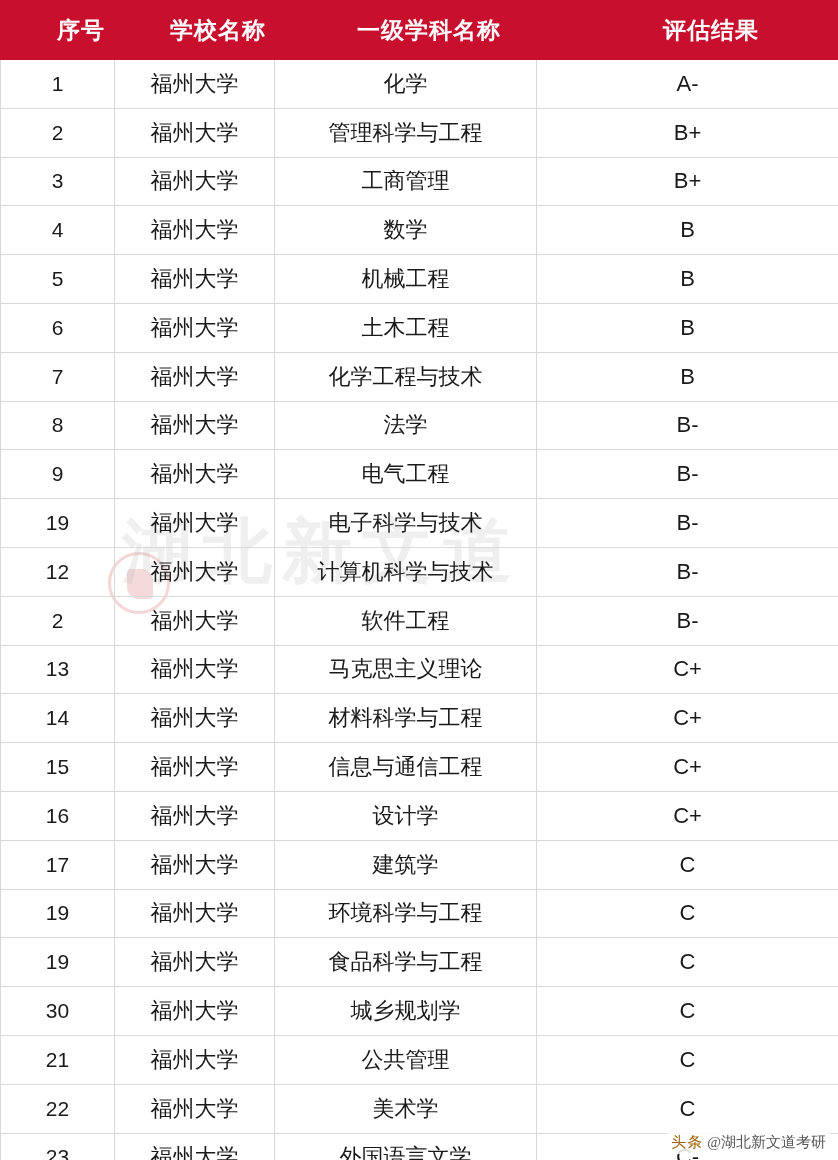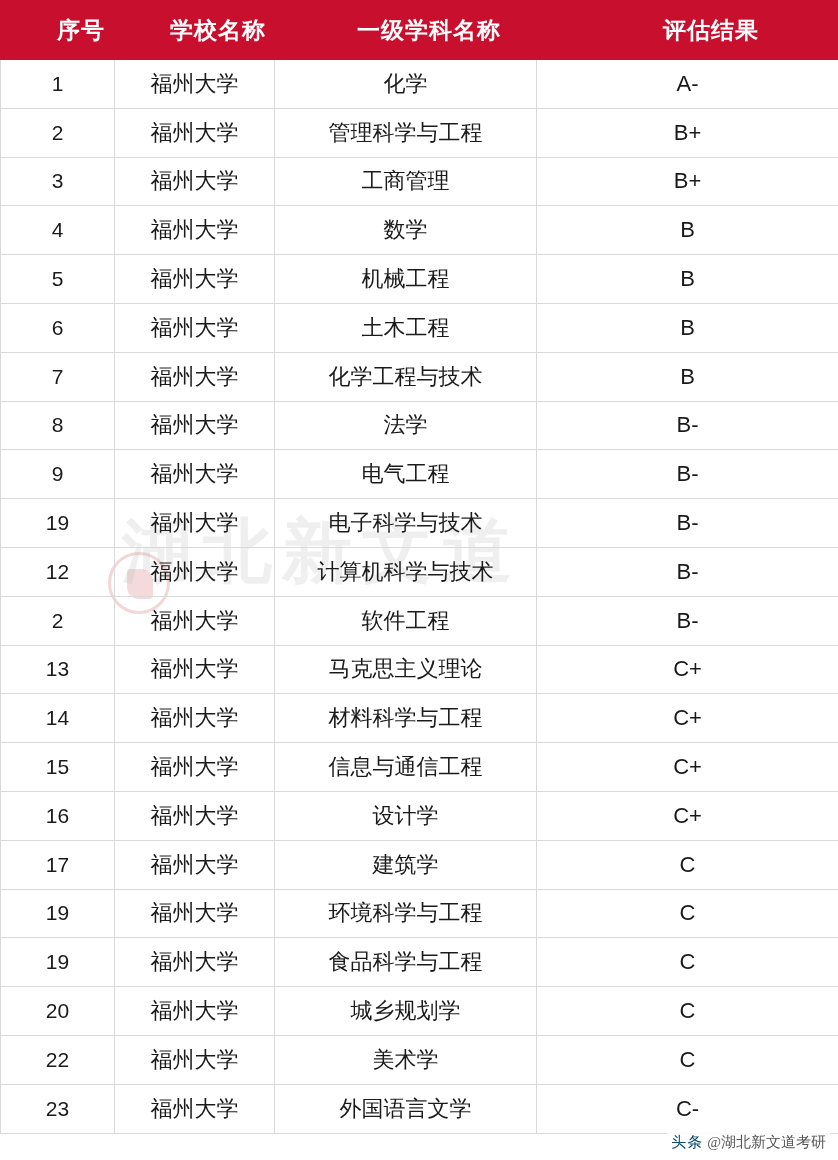--- a/index.html
+++ b/index.html
@@ -111,21 +111,21 @@
     display: flex;
     align-items: center;
     font-size: 15px;
     color: #555555;
     background: rgba(255,255,255,0.85);
     padding: 2px 4px;
   }
   .credit .tt-logo {
     display: inline-block;
     font-size: 15px;
-    color: #0c4a6e;
+    color: #a16207;
     margin-right: 4px;
     letter-spacing: 1px;
   }
   .credit .at {
     color: #555555;
     font-family: Liberation Serif, serif;
   }
 </style>
 </head>
 <body>
@@ -260,23 +260,29 @@
           <td class="subject">环境科学与工程</td>
           <td class="result">C</td>
         </tr>
         <tr>
           <td class="idx">19</td>
           <td class="school">福州大学</td>
           <td class="subject">食品科学与工程</td>
           <td class="result">C</td>
         </tr>
         <tr>
-          <td class="idx">20</td>
+          <td class="idx">30</td>
           <td class="school">福州大学</td>
           <td class="subject">城乡规划学</td>
+          <td class="result">C</td>
+        </tr>
+        <tr>
+          <td class="idx">21</td>
+          <td class="school">福州大学</td>
+          <td class="subject">公共管理</td>
           <td class="result">C</td>
         </tr>
         <tr>
           <td class="idx">22</td>
           <td class="school">福州大学</td>
           <td class="subject">美术学</td>
           <td class="result">C</td>
         </tr>
         <tr>
           <td class="idx">23</td>

